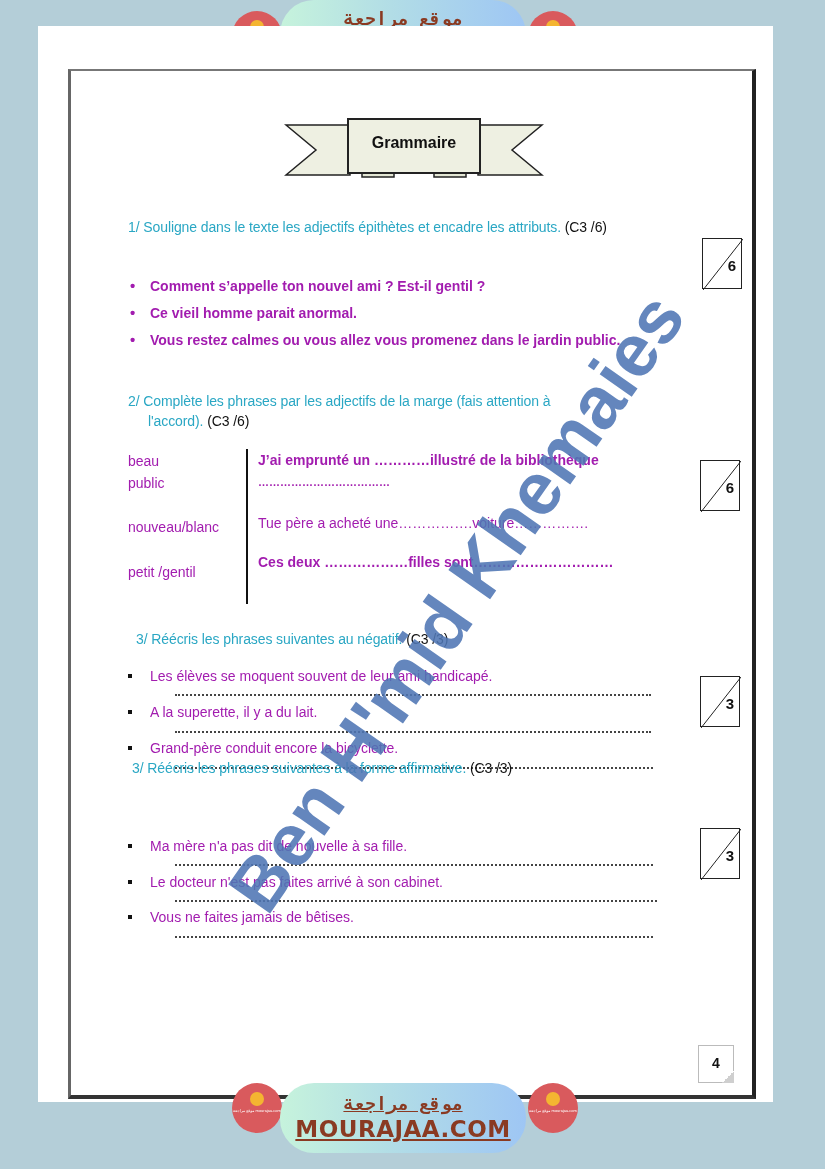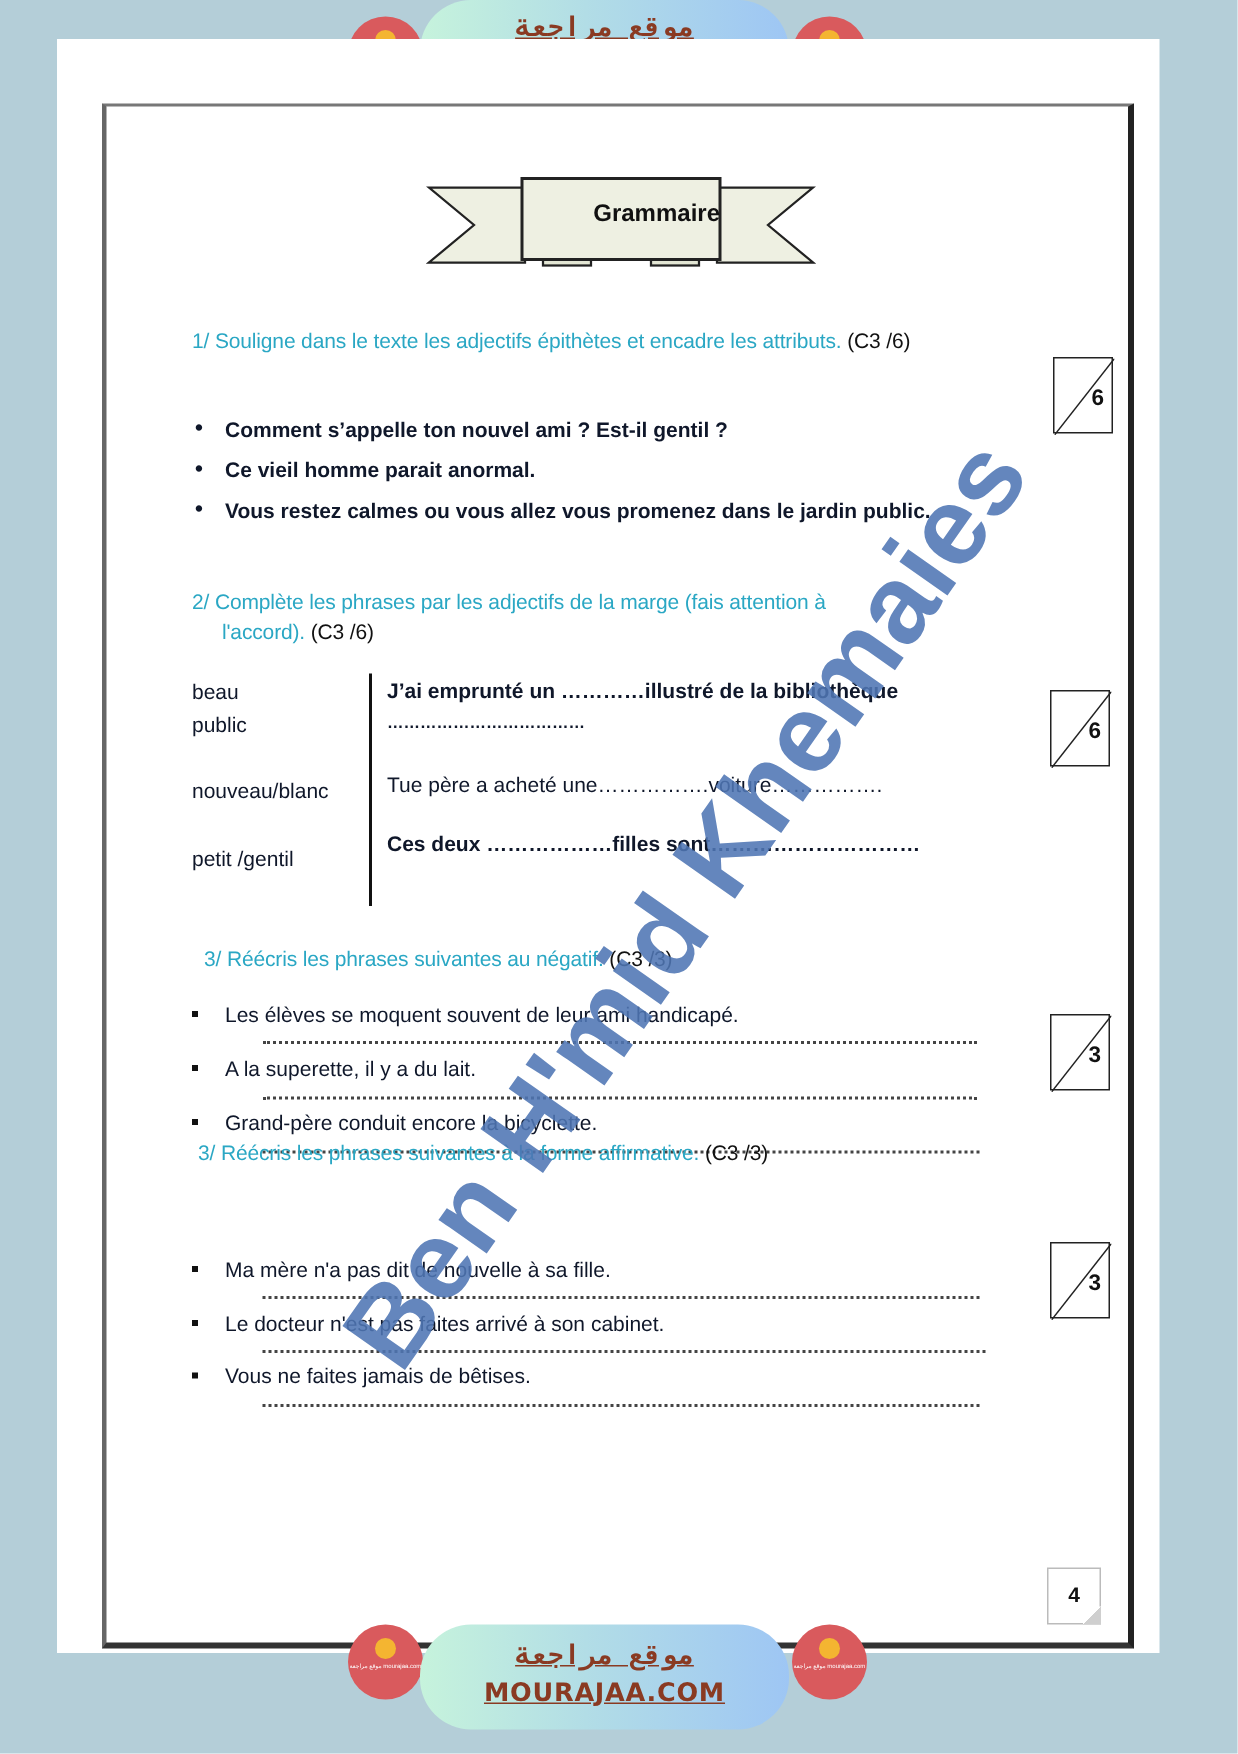--- a/index.html
+++ b/index.html
@@ -26,21 +26,21 @@
       background: linear-gradient(90deg, #c6f3dc 0%, #b2dde6 45%, #9ec6f4 100%);
       text-align: center; color: #8a3a22;
     }
     .brand.top { top: 0; }
     .brand.bottom { top: 1083px; height: 70px; }
     .brand .ar {
       display: block; font-size: 18px; font-weight: bold; text-decoration: underline;
       margin-top: 9px; line-height: 22px; font-family: Liberation Mono, monospace;
     }
     .brand .en {
-      display: block; font-size: 17px; font-weight: bold; text-decoration: underline;
+      display: block; font-size: 23px; font-weight: bold; text-decoration: underline;
       line-height: 26px; letter-spacing: 0.5px; font-family: "DejaVu Sans", sans-serif;
     }
     .badge {
       position: absolute; width: 50px; height: 50px; border-radius: 50%;
       background: #d95a5d; text-align: center;
     }
     .badge .dot {
       display: block; width: 14px; height: 14px; border-radius: 50%;
       background: #f4b531; margin: 9px auto 2px;
     }
@@ -49,21 +49,21 @@
     }
 
     
     .ribbon { position: absolute; left: 284px; top: 117px; }
 
     .q-title {
       position: absolute; color: #2aa7c4; font-size: 14px; letter-spacing: -0.1px;
     }
     .q-title .pts { color: #111; font-weight: normal; }
     .line {
-      position: absolute; font-size: 14px; color: #0f172a;
+      position: absolute; font-size: 14px; color: #a21caf;
     }
     .bold { font-weight: bold; }
     .bullet-round::before {
       content: "•"; position: absolute; left: -20px; top: -1px; font-size: 15px;
     }
     .bullet-sq::before {
       content: ""; position: absolute; left: -22px; top: 6px; width: 4px; height: 4px; background: #111;
     }
     .dots {
       position: absolute; border-bottom: 2px dotted #444; height: 2px;
@@ -115,21 +115,21 @@
 
 <div class="ribbon">
   <svg width="260" height="68" viewBox="0 0 260 68">
     <polygon points="2,8 66,8 66,58 2,58 32,33" fill="#eef0e2" stroke="#222" stroke-width="1.5"></polygon>
     <polygon points="258,8 194,8 194,58 258,58 228,33" fill="#eef0e2" stroke="#222" stroke-width="1.5"></polygon>
     <rect x="78" y="50" width="32" height="10" fill="#e3e6d4" stroke="#222" stroke-width="1.5"></rect>
     <rect x="150" y="50" width="32" height="10" fill="#e3e6d4" stroke="#222" stroke-width="1.5"></rect>
     <rect x="64" y="2" width="132" height="54" fill="#eef0e2" stroke="#222" stroke-width="2"></rect>
   </svg>
 </div>
-<div style="position:absolute; left:348px; top:134px; width:132px; text-align:right; font-size:16px; font-weight:bold; color:#111;">Grammaire</div>
+<div style="position:absolute; left:348px; top:134px; width:132px; text-align:center; font-size:16px; font-weight:bold; color:#111;">Grammaire</div>
 
 <div class="q-title" style="left:128px; top:219px;">
   <span>1/ Souligne dans le texte les adjectifs épithètes et encadre les attributs.</span>
   <span class="pts">(C3 /6)</span>
 </div>
 <div class="score" style="left:702px; top:238px;">
   <svg width="40" height="51">
       <line x1="0" y1="51" x2="40" y2="0" stroke="#222" stroke-width="1"></line>
     </svg>
   <span>6</span>

